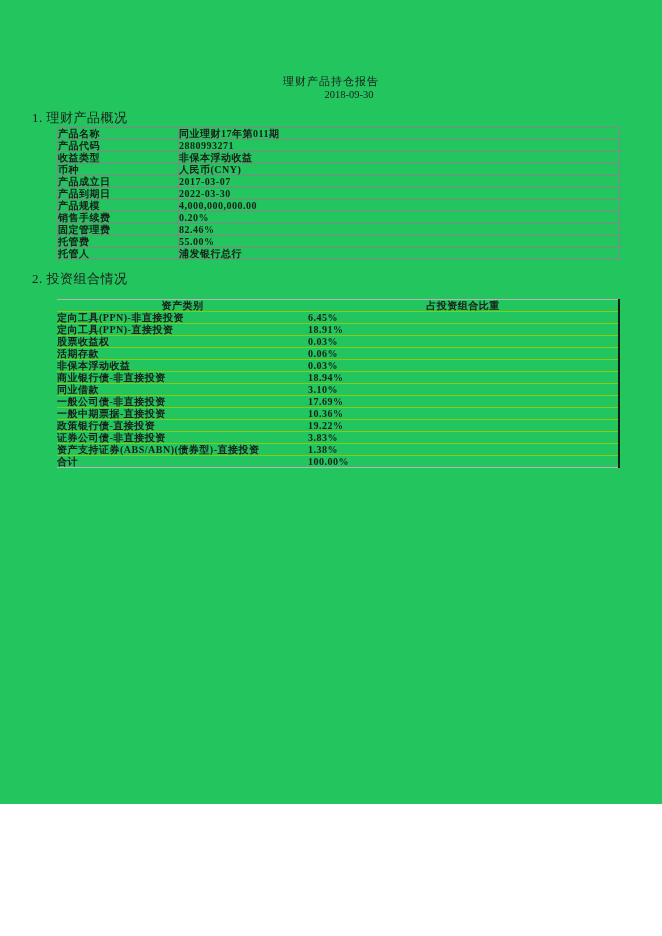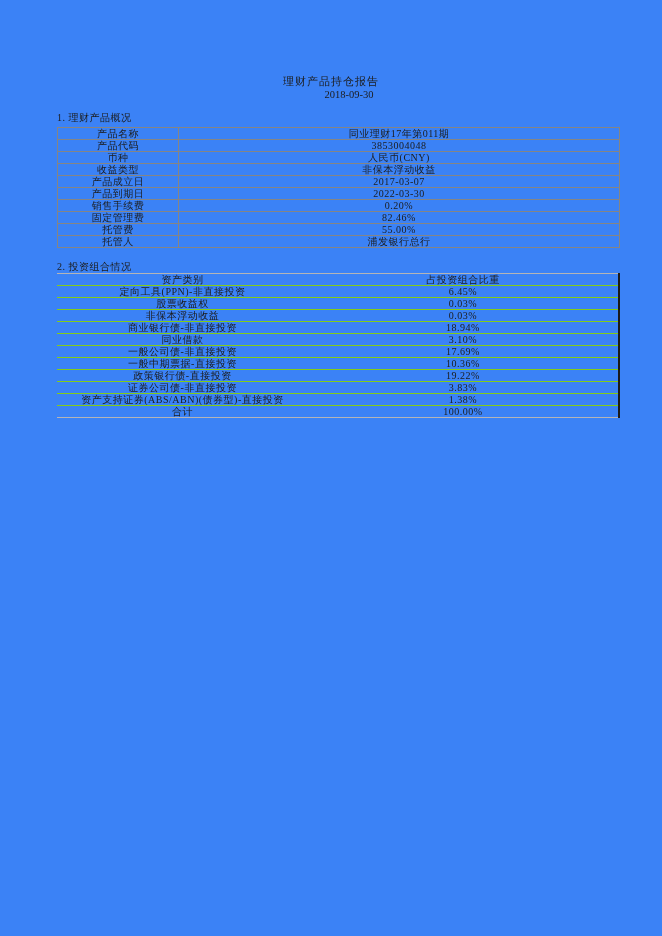--- a/index.html
+++ b/index.html
@@ -10,76 +10,75 @@
   body {
     width: 662px;
     height: 936px;
     font-family: "Liberation Serif", "DejaVu Serif", serif;
     color: #1c1c1c;
     -webkit-font-smoothing: antialiased;
   }
   .page {
     position: relative;
     width: 662px;
-    height: 936px;
-    background: #3b82f6;
+    height: 804px;
+    background: #22c55e;
     overflow: hidden;
   }
   .title-block {
     padding-top: 74px;
     text-align: center;
   }
   .report-title {
     font-size: 11px;
     line-height: 14px;
     letter-spacing: 1px;
   }
   .report-date {
     font-size: 10.5px;
     line-height: 14px;
     padding-left: 36px;
   }
   .section-heading {
-    margin: 10px 0 0 57px;
-    font-size: 10px;
+    margin: 10px 0 0 32px;
+    font-size: 13px;
     line-height: 12px;
     letter-spacing: 0.5px;
   }
   .section-heading.second {
     margin-top: 13px;
   }
   table {
     border-collapse: collapse;
     table-layout: fixed;
     width: 562px;
     margin: 3px 0 0 57px;
     font-size: 10px;
   }
   td, th {
     height: 11px;
     line-height: 11px;
     padding: 0;
-    text-align: center;
-    font-weight: normal;
+    font-weight: bold;
     overflow: hidden;
     white-space: nowrap;
     letter-spacing: 0.5px;
   }
   
   .overview-table {
     border: 1px solid #555555;
   }
   .overview-table td {
     border: 1px solid #858585;
   }
   .overview-table col.c1 { width: 121px; }
   .overview-table col.c2 { width: 441px; }
   
   .portfolio-table {
-    margin-top: 0;
+    margin-top: 14px;
     border-top: 1px solid #b5b5b5;
     border-bottom: 1px solid #b5b5b5;
     border-right: 2px solid #1a1a1a;
   }
   .portfolio-table th,
   .portfolio-table td {
     border-top: 1px solid #84cc16;
   }
   .portfolio-table thead th {
     border-top: none;
@@ -104,37 +103,41 @@
         <col class="c1">
         <col class="c2">
       </colgroup>
     <tbody>
         <tr>
           <td>产品名称</td>
           <td>同业理财17年第011期</td>
         </tr>
         <tr>
           <td>产品代码</td>
-          <td>3853004048</td>
+          <td>2880993271</td>
+        </tr>
+        <tr>
+          <td>收益类型</td>
+          <td>非保本浮动收益</td>
         </tr>
         <tr>
           <td>币种</td>
           <td>人民币(CNY)</td>
         </tr>
         <tr>
-          <td>收益类型</td>
-          <td>非保本浮动收益</td>
-        </tr>
-        <tr>
           <td>产品成立日</td>
           <td>2017-03-07</td>
         </tr>
         <tr>
           <td>产品到期日</td>
           <td>2022-03-30</td>
+        </tr>
+        <tr>
+          <td>产品规模</td>
+          <td>4,000,000,000.00</td>
         </tr>
         <tr>
           <td>销售手续费</td>
           <td>0.20%</td>
         </tr>
         <tr>
           <td>固定管理费</td>
           <td>82.46%</td>
         </tr>
         <tr>
@@ -160,24 +163,32 @@
         <th>资产类别</th>
         <th>占投资组合比重</th>
       </tr>
     </thead>
     <tbody>
         <tr>
           <td>定向工具(PPN)-非直接投资</td>
           <td>6.45%</td>
         </tr>
         <tr>
+          <td>定向工具(PPN)-直接投资</td>
+          <td>18.91%</td>
+        </tr>
+        <tr>
           <td>股票收益权</td>
           <td>0.03%</td>
         </tr>
         <tr>
+          <td>活期存款</td>
+          <td>0.06%</td>
+        </tr>
+        <tr>
           <td>非保本浮动收益</td>
           <td>0.03%</td>
         </tr>
         <tr>
           <td>商业银行债-非直接投资</td>
           <td>18.94%</td>
         </tr>
         <tr>
           <td>同业借款</td>
           <td>3.10%</td>

